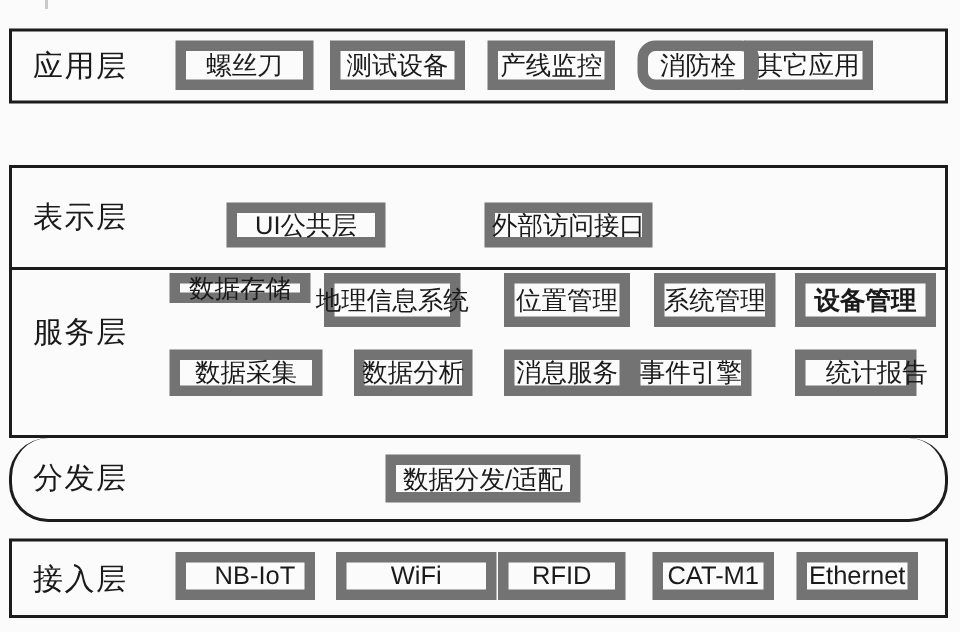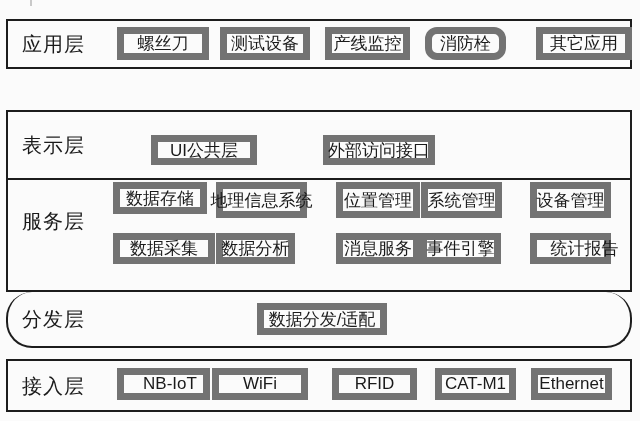--- a/index.html
+++ b/index.html
@@ -42,49 +42,49 @@
 
 <div class="diagram">
   <div class="artifact-tick"></div>
 
   <section class="layer" style="top:19px;height:50px;">
     <span class="layer-label">应用层</span>
     <div class="node" style="left:109px;top:6px;width:92px;height:33px;">螺丝刀</div>
     <div class="node" style="left:212px;top:6px;width:90px;height:33px;">测试设备</div>
     <div class="node" style="left:317px;top:6px;width:85px;height:33px;">产线监控</div>
     <div class="node" style="left:417px;top:6px;width:81px;height:33px;border-radius:12px;">消防栓</div>
-    <div class="node" style="left:528px;top:6px;width:96px;height:33px;">其它应用</div>
+    <div class="node" style="left:488px;top:6px;width:86px;height:33px;">其它应用</div>
   </section>
 
   <section class="layer" style="top:78px;height:70px;margin-top:32px;">
     <span class="layer-label">表示层</span>
     <div class="node" style="left:143px;top:23px;width:106px;height:30px;">UI公共层</div>
     <div class="node" style="left:315px;top:23px;width:112px;height:30px;">外部访问接口</div>
   </section>
 
   <section class="layer no-top" style="top:148px;height:144px;">
     <span class="layer-label at-top">服务层</span>
-    <div class="node" style="left:105px;top:34px;width:94px;height:32px;">数据存储</div>
+    <div class="node" style="left:105px;top:34px;width:94px;height:20px;">数据存储</div>
     <div class="node" style="left:208px;top:34px;width:91px;height:36px;font-family:Liberation Serif, serif;">地理信息系统</div>
     <div class="node" style="left:328px;top:34px;width:84px;height:36px;">位置管理</div>
-    <div class="node" style="left:413px;top:34px;width:81px;height:36px;">系统管理</div>
-    <div class="node" style="left:522px;top:34px;width:81px;height:36px;">设备管理</div>
+    <div class="node" style="left:428px;top:34px;width:81px;height:36px;">系统管理</div>
+    <div class="node" style="left:522px;top:34px;width:94px;height:36px;font-weight:bold;">设备管理</div>
     <div class="node" style="left:105px;top:85px;width:102px;height:31px;">数据采集</div>
-    <div class="node" style="left:208px;top:85px;width:79px;height:31px;">数据分析</div>
+    <div class="node" style="left:228px;top:85px;width:79px;height:31px;">数据分析</div>
     <div class="node" style="left:328px;top:85px;width:84px;height:31px;">消息服务</div>
     <div class="node" style="left:412px;top:85px;width:81px;height:31px;">事件引擎</div>
     <div class="node" style="left:522px;top:85px;width:81px;height:31px;padding-left:28px;">统计报告</div>
   </section>
 
   <section class="layer no-top" style="top:292px;height:56px;border-radius:26px;">
     <span class="layer-label">分发层</span>
     <div class="node" style="left:249px;top:11px;width:130px;height:32px;">数据分发/适配</div>
   </section>
 
   <section class="layer" style="top:359px;height:53px;">
     <span class="layer-label">接入层</span>
     <div class="node" style="left:109px;top:7px;width:93px;height:32px;padding-left:13px;">NB-IoT</div>
-    <div class="node" style="left:204px;top:7px;width:96px;height:32px;">WiFi</div>
+    <div class="node" style="left:216px;top:7px;width:107px;height:32px;">WiFi</div>
     <div class="node" style="left:324px;top:7px;width:85px;height:32px;">RFID</div>
     <div class="node" style="left:427px;top:7px;width:81px;height:32px;text-align:right;">CAT-M1</div>
     <div class="node" style="left:523px;top:7px;width:81px;height:32px;">Ethernet</div>
   </section>
 </div>
 
 </body></html>

